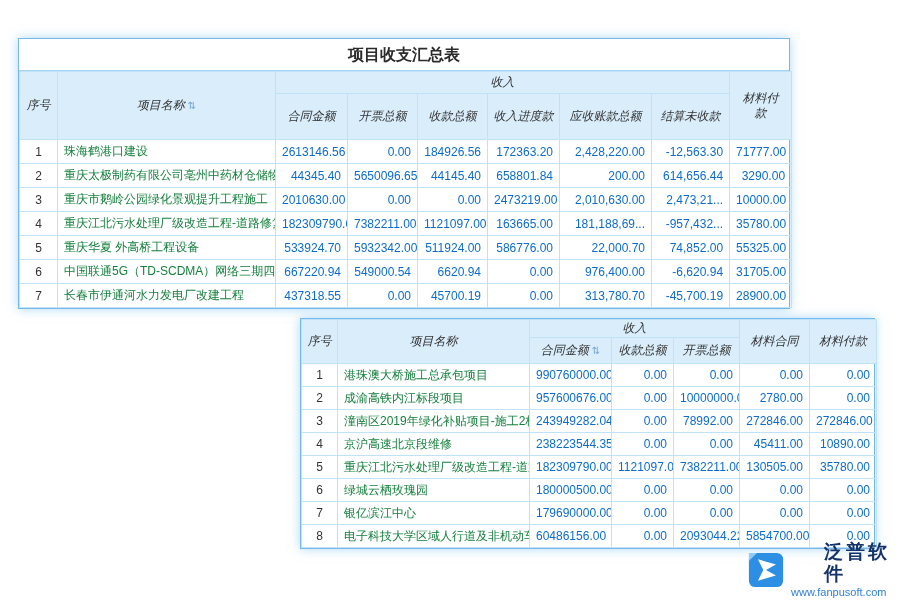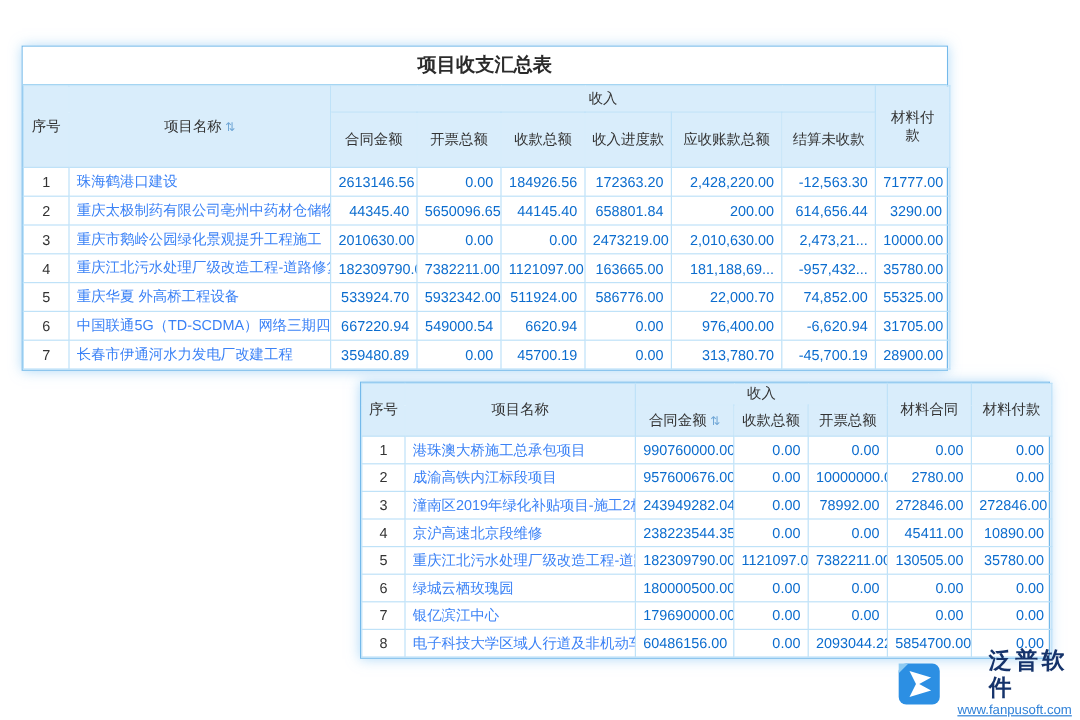--- a/index.html
+++ b/index.html
@@ -10,45 +10,45 @@
   .panel { position:absolute; background:#ffffff; border:1px solid #74b9ea;
     box-shadow:0 0 10px rgba(110,185,240,.55); }
   .panel-title { height:32px; line-height:32px; text-align:center; font-size:16px;
     font-weight:bold; color:#2b2b2b; border-bottom:1px solid #aatd; border-bottom:1px solid #a5d5f2;
     background:#ffffff;font-family:Liberation Serif, serif; }
   #panel-cost .panel-title { height:30px; line-height:30px; }
 
   table { border-collapse:collapse; table-layout:fixed; width:100%; }
   th,td { border:1px solid #bfe2f8; font-size:12px; overflow:hidden;
     white-space:nowrap; vertical-align:middle; }
-  thead th { background:#d9edfb; color:#333333; font-weight:normal; text-align:center; }
+  thead th { background:#d9edfb; color:#333333; font-weight:normal; text-align:center;font-style:italic; }
   .wrap { white-space:normal; padding:0 8px; line-height:15px; }
 
   #panel-summary .group-row { height:22px; }
   #panel-summary .cols-row  { height:46px; }
   #panel-summary tbody tr   { height:24px; }
   #panel-cost .group-row { height:18px; }
   #panel-cost .cols-row  { height:26px; }
   #panel-cost tbody tr   { height:23px; }
 
   .c-num  { text-align:center; color:#333333; }
-  .c-name { text-align:left;  color:#3b82f6; padding:0 6px; }
+  .c-name { text-align:left;  color:#15803d; padding:0 6px; }
   .c-val  { text-align:right; color:#0b6cce; padding:0 6px; }
 
   #panel-summary { left:18px; top:38px; width:772px; }
   #panel-cost    { left:300px; top:318px; width:575px; }
 
   .sort { color:#6fa6d6; font-size:10px; margin-left:3px; cursor:pointer; }
 
   #watermark { position:absolute; left:748px; top:541px; z-index:10;
     display:flex; align-items:center; gap:7px; }
   #watermark .wm-text { display:flex; flex-direction:column; }
   .brand-name { font-size:19px; font-weight:bold; color:#15336b; letter-spacing:3px;
     line-height:22px;margin-left:33px; }
-  .brand-url { font-size:11px; color:#2f81d8; text-decoration:underline; line-height:14px;text-align:center; }
+  .brand-url { font-size:11px; color:#2f81d8; line-height:14px; }
 </style>
 </head>
 <body>
 
 <div id="stage">
 
   <div class="panel" id="panel-summary">
     <div class="panel-title">项目收支汇总表</div>
     <table>
       <colgroup>
@@ -141,21 +141,21 @@
             <td class="c-val">549000.54</td>
             <td class="c-val">6620.94</td>
             <td class="c-val">0.00</td>
             <td class="c-val">976,400.00</td>
             <td class="c-val">-6,620.94</td>
             <td class="c-val">31705.00</td>
           </tr>
           <tr>
             <td class="c-num">7</td>
             <td class="c-name">长春市伊通河水力发电厂改建工程</td>
-            <td class="c-val">359480.89</td>
+            <td class="c-val">437318.55</td>
             <td class="c-val">0.00</td>
             <td class="c-val">45700.19</td>
             <td class="c-val">0.00</td>
             <td class="c-val">313,780.70</td>
             <td class="c-val">-45,700.19</td>
             <td class="c-val">28900.00</td>
           </tr>
         </tbody>
     </table>
   </div>

